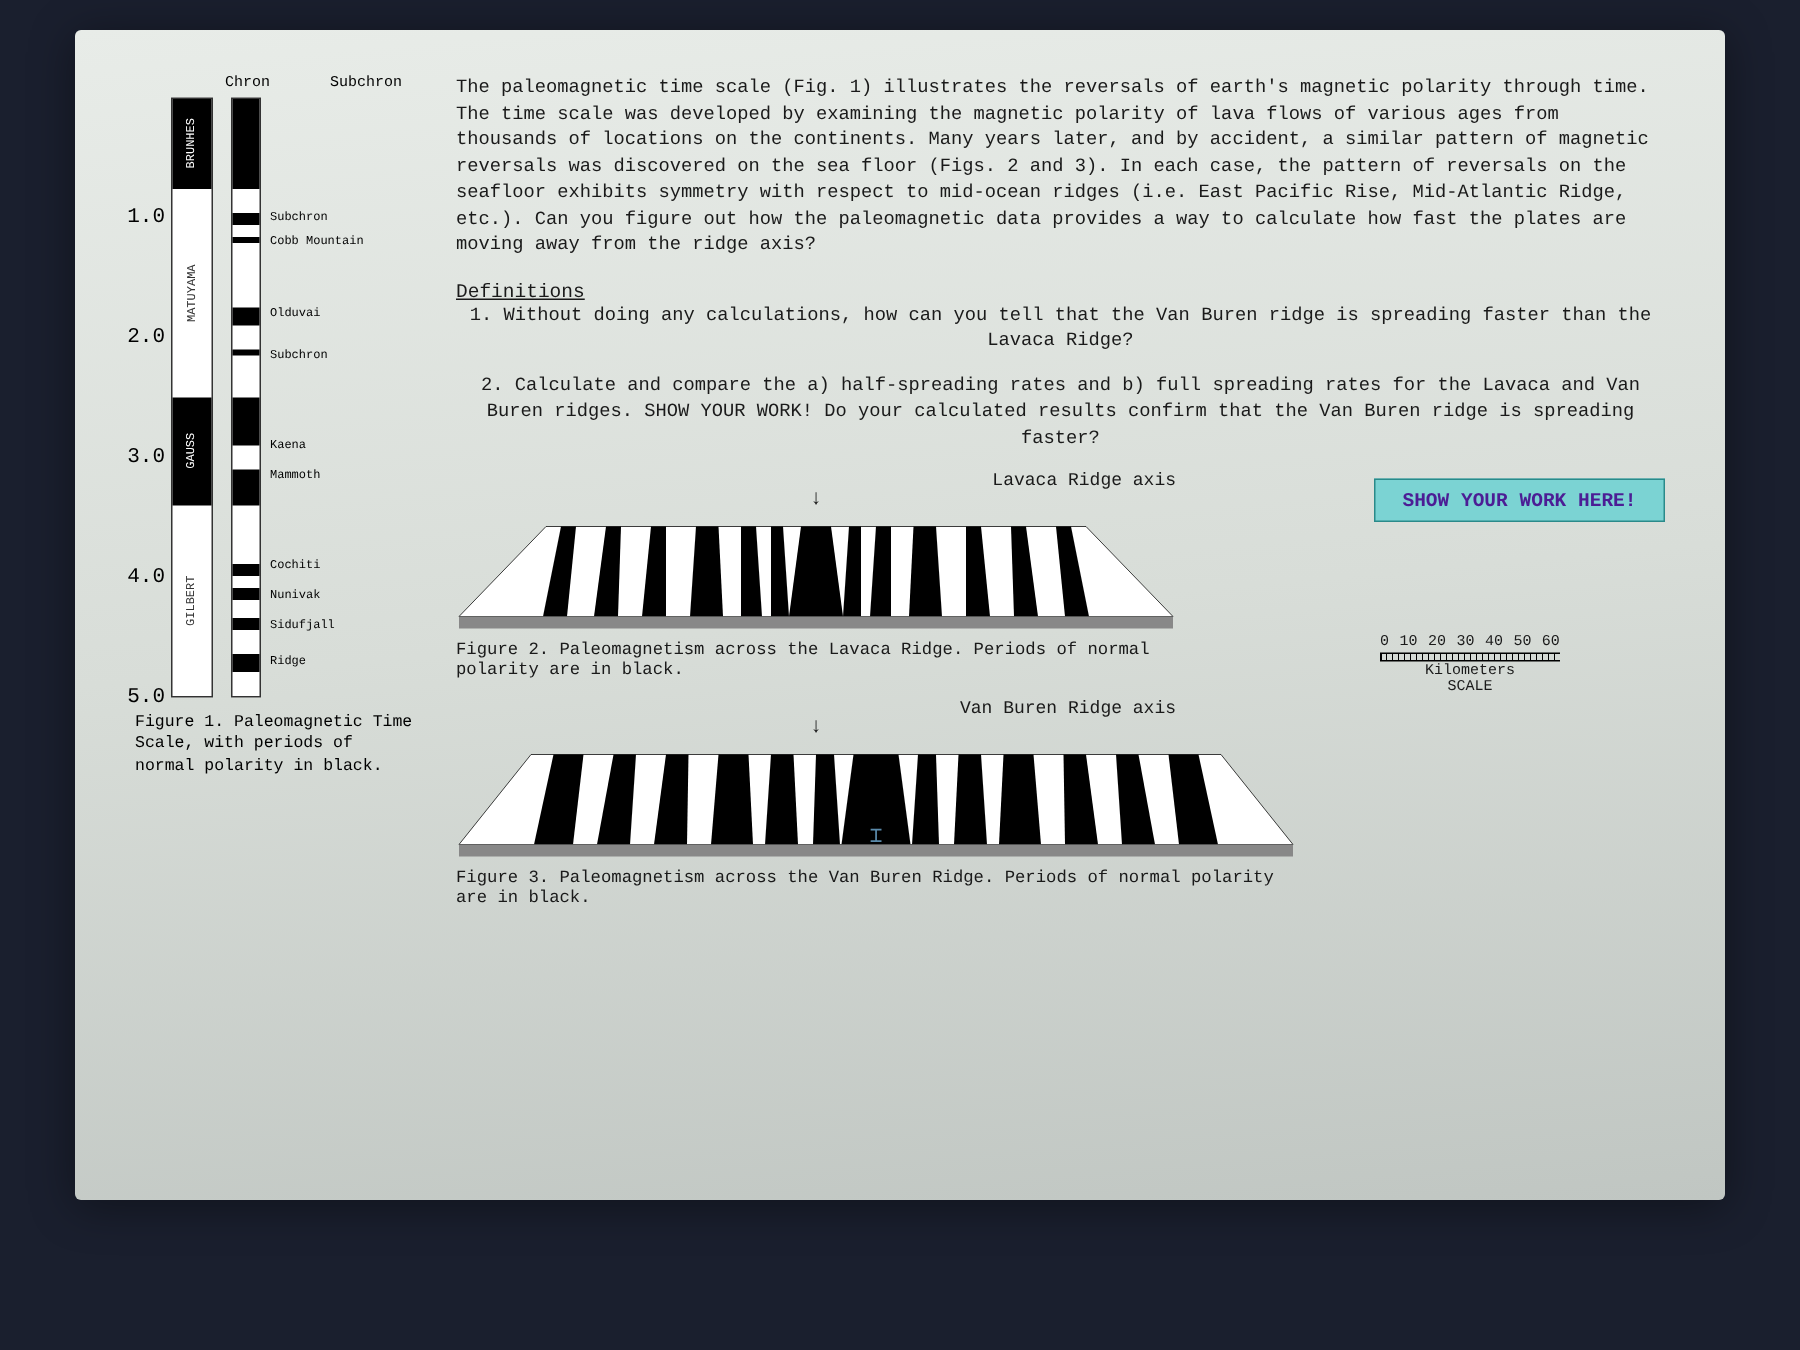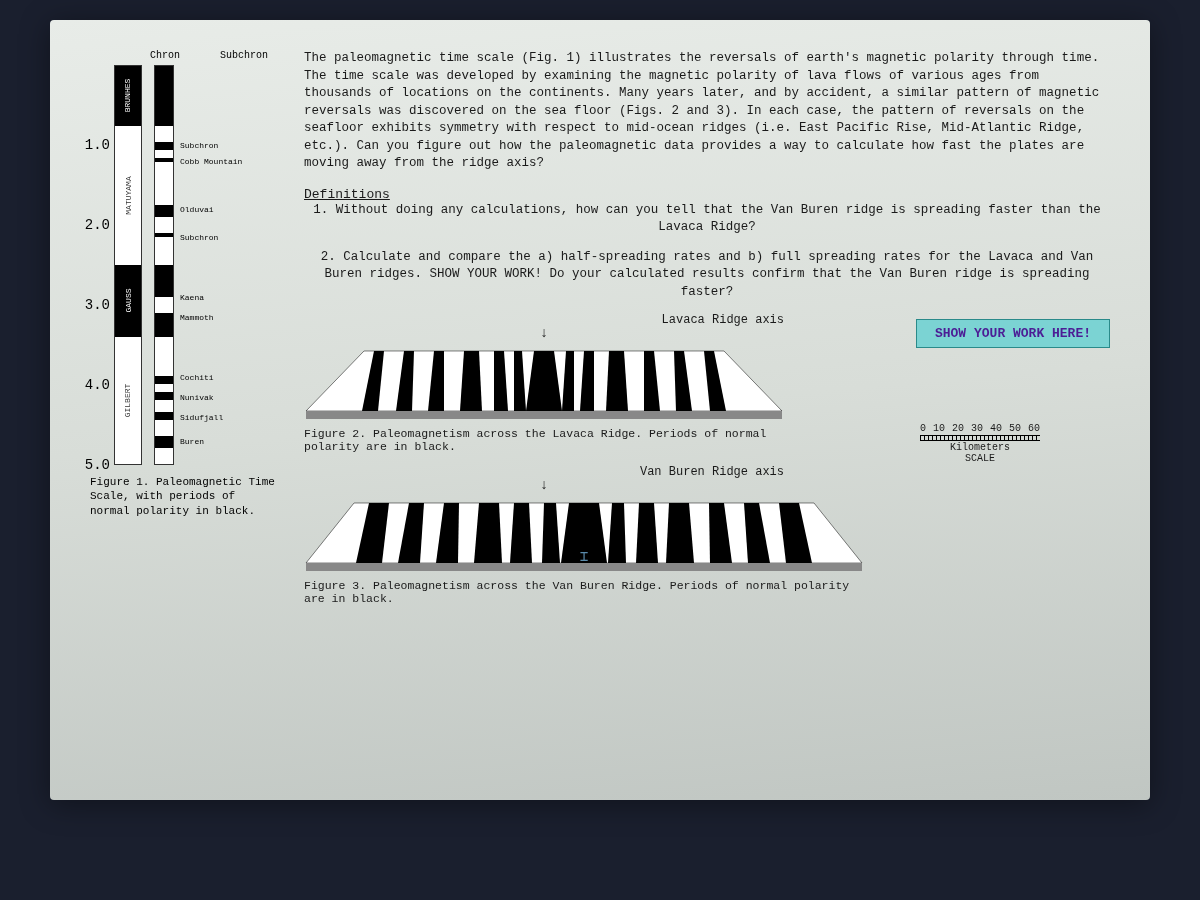--- a/index.html
+++ b/index.html
@@ -106,21 +106,21 @@
         <div class="sub-labels">
           <span class="sub-label" style="top:20%">Subchron</span>
           <span class="sub-label" style="top:24%">Cobb Mountain</span>
           <span class="sub-label" style="top:36%">Olduvai</span>
           <span class="sub-label" style="top:43%">Subchron</span>
           <span class="sub-label" style="top:58%">Kaena</span>
           <span class="sub-label" style="top:63%">Mammoth</span>
           <span class="sub-label" style="top:78%">Cochiti</span>
           <span class="sub-label" style="top:83%">Nunivak</span>
           <span class="sub-label" style="top:88%">Sidufjall</span>
-          <span class="sub-label" style="top:94%">Buren</span>
+          <span class="sub-label" style="top:94%">Ridge</span>
         </div>
       </div>
       <div class="fig1-caption">Figure 1. Paleomagnetic Time Scale, with periods of normal polarity in black.</div>
     </div>
 
     <div class="main">
       <p class="intro">The paleomagnetic time scale (Fig. 1) illustrates the reversals of earth's magnetic polarity through time. The time scale was developed by examining the magnetic polarity of lava flows of various ages from thousands of locations on the continents. Many years later, and by accident, a similar pattern of magnetic reversals was discovered on the sea floor (Figs. 2 and 3). In each case, the pattern of reversals on the seafloor exhibits symmetry with respect to mid-ocean ridges (i.e. East Pacific Rise, Mid-Atlantic Ridge, etc.). Can you figure out how the paleomagnetic data provides a way to calculate how fast the plates are moving away from the ridge axis?</p>
       <p class="def-head">Definitions</p>
       <p class="q">1. Without doing any calculations, how can you tell that the Van Buren ridge is spreading faster than the Lavaca Ridge?</p>
       <p class="q">2. Calculate and compare the a) half-spreading rates and b) full spreading rates for the Lavaca and Van Buren ridges. SHOW YOUR WORK! Do your calculated results confirm that the Van Buren ridge is spreading faster?</p>

